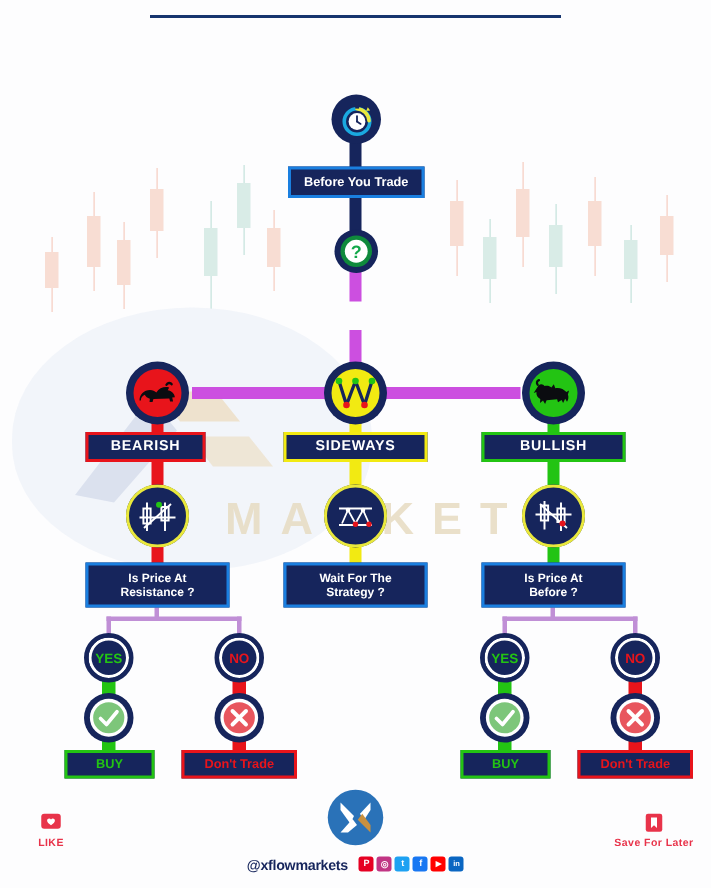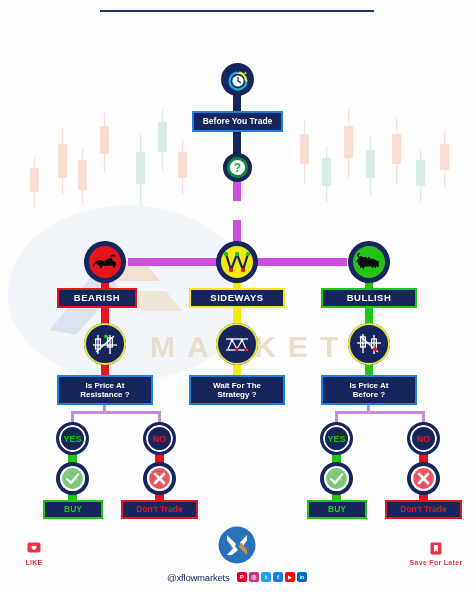--- a/index.html
+++ b/index.html
@@ -78,21 +78,21 @@
   }
   .connector { position: absolute; z-index: 1; }
 
   
   .footer { position: absolute; left: 0; bottom: 0; width: 100%; height: 70px; }
   .foot-label {
     font-size: 7px; font-weight: 700; color: #e8334a;
     letter-spacing: .3px; text-align: center;
   }
   .handle {
-    font-size: 9.5px; font-weight: 400; color: #16255c;
+    font-size: 9.5px; font-weight: 700; color: #16255c;
     letter-spacing: -0.2px;
   }
   .soc {
     width: 10px; height: 10px; border-radius: 2px;
     display: inline-flex; align-items: center; justify-content: center;
     color: #fff; font-size: 6px; font-weight: 700;
     vertical-align: middle;
   }
 </style>
 </head>

